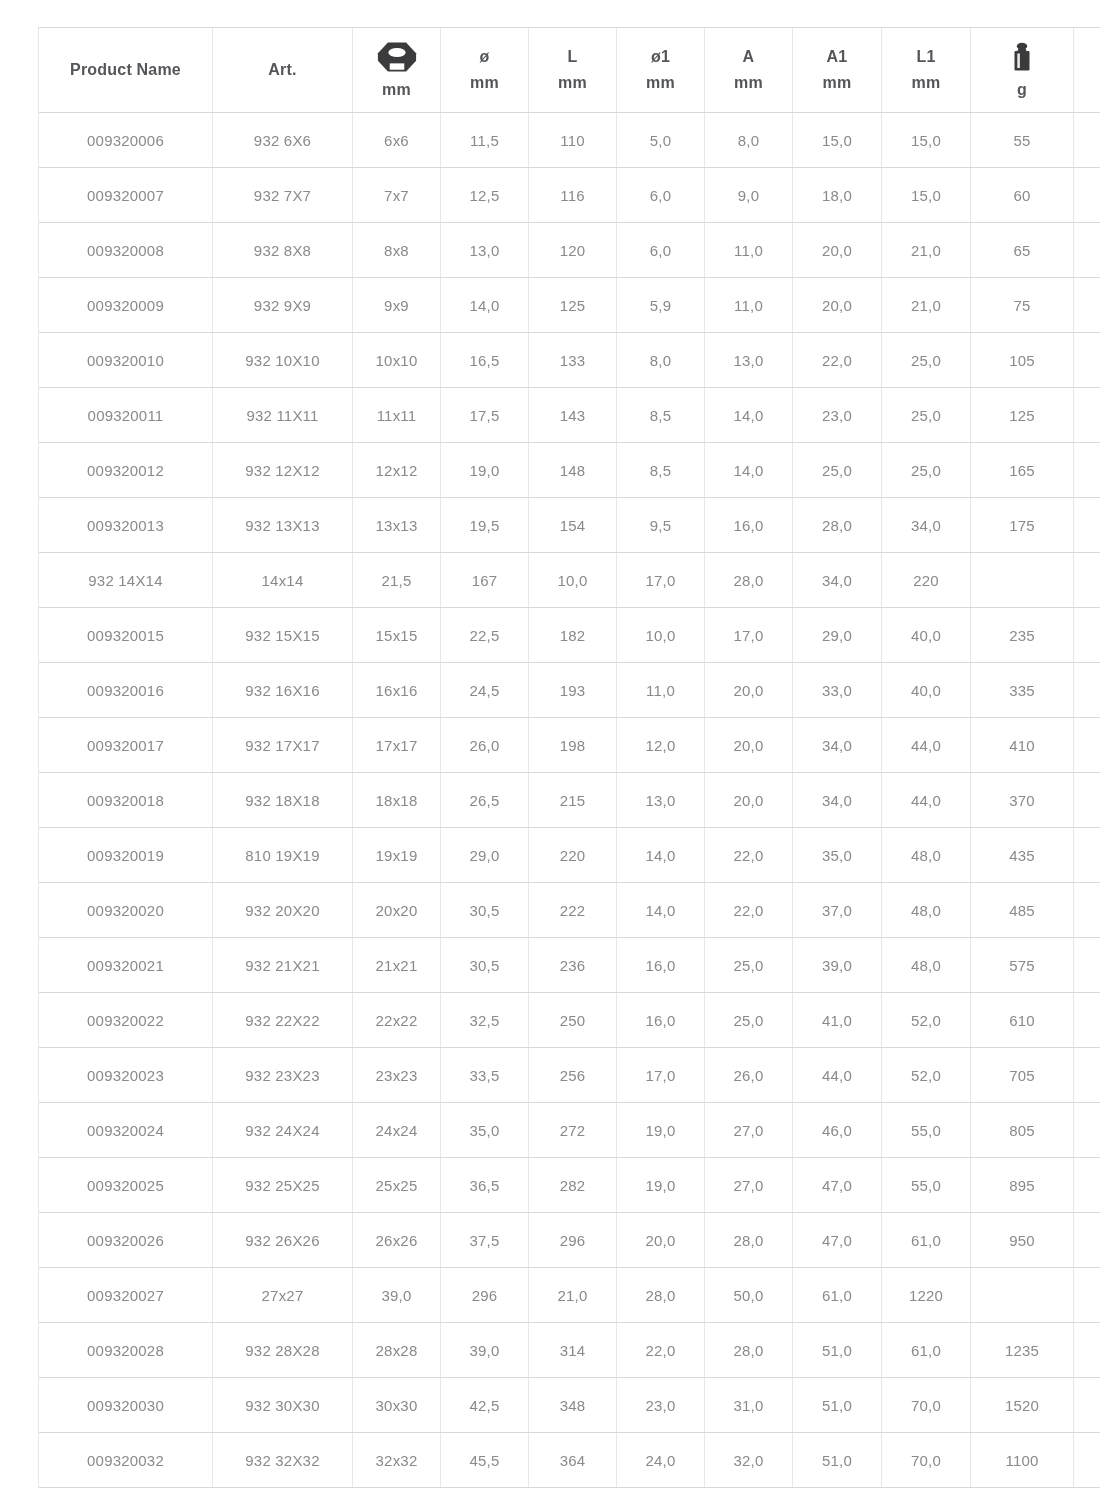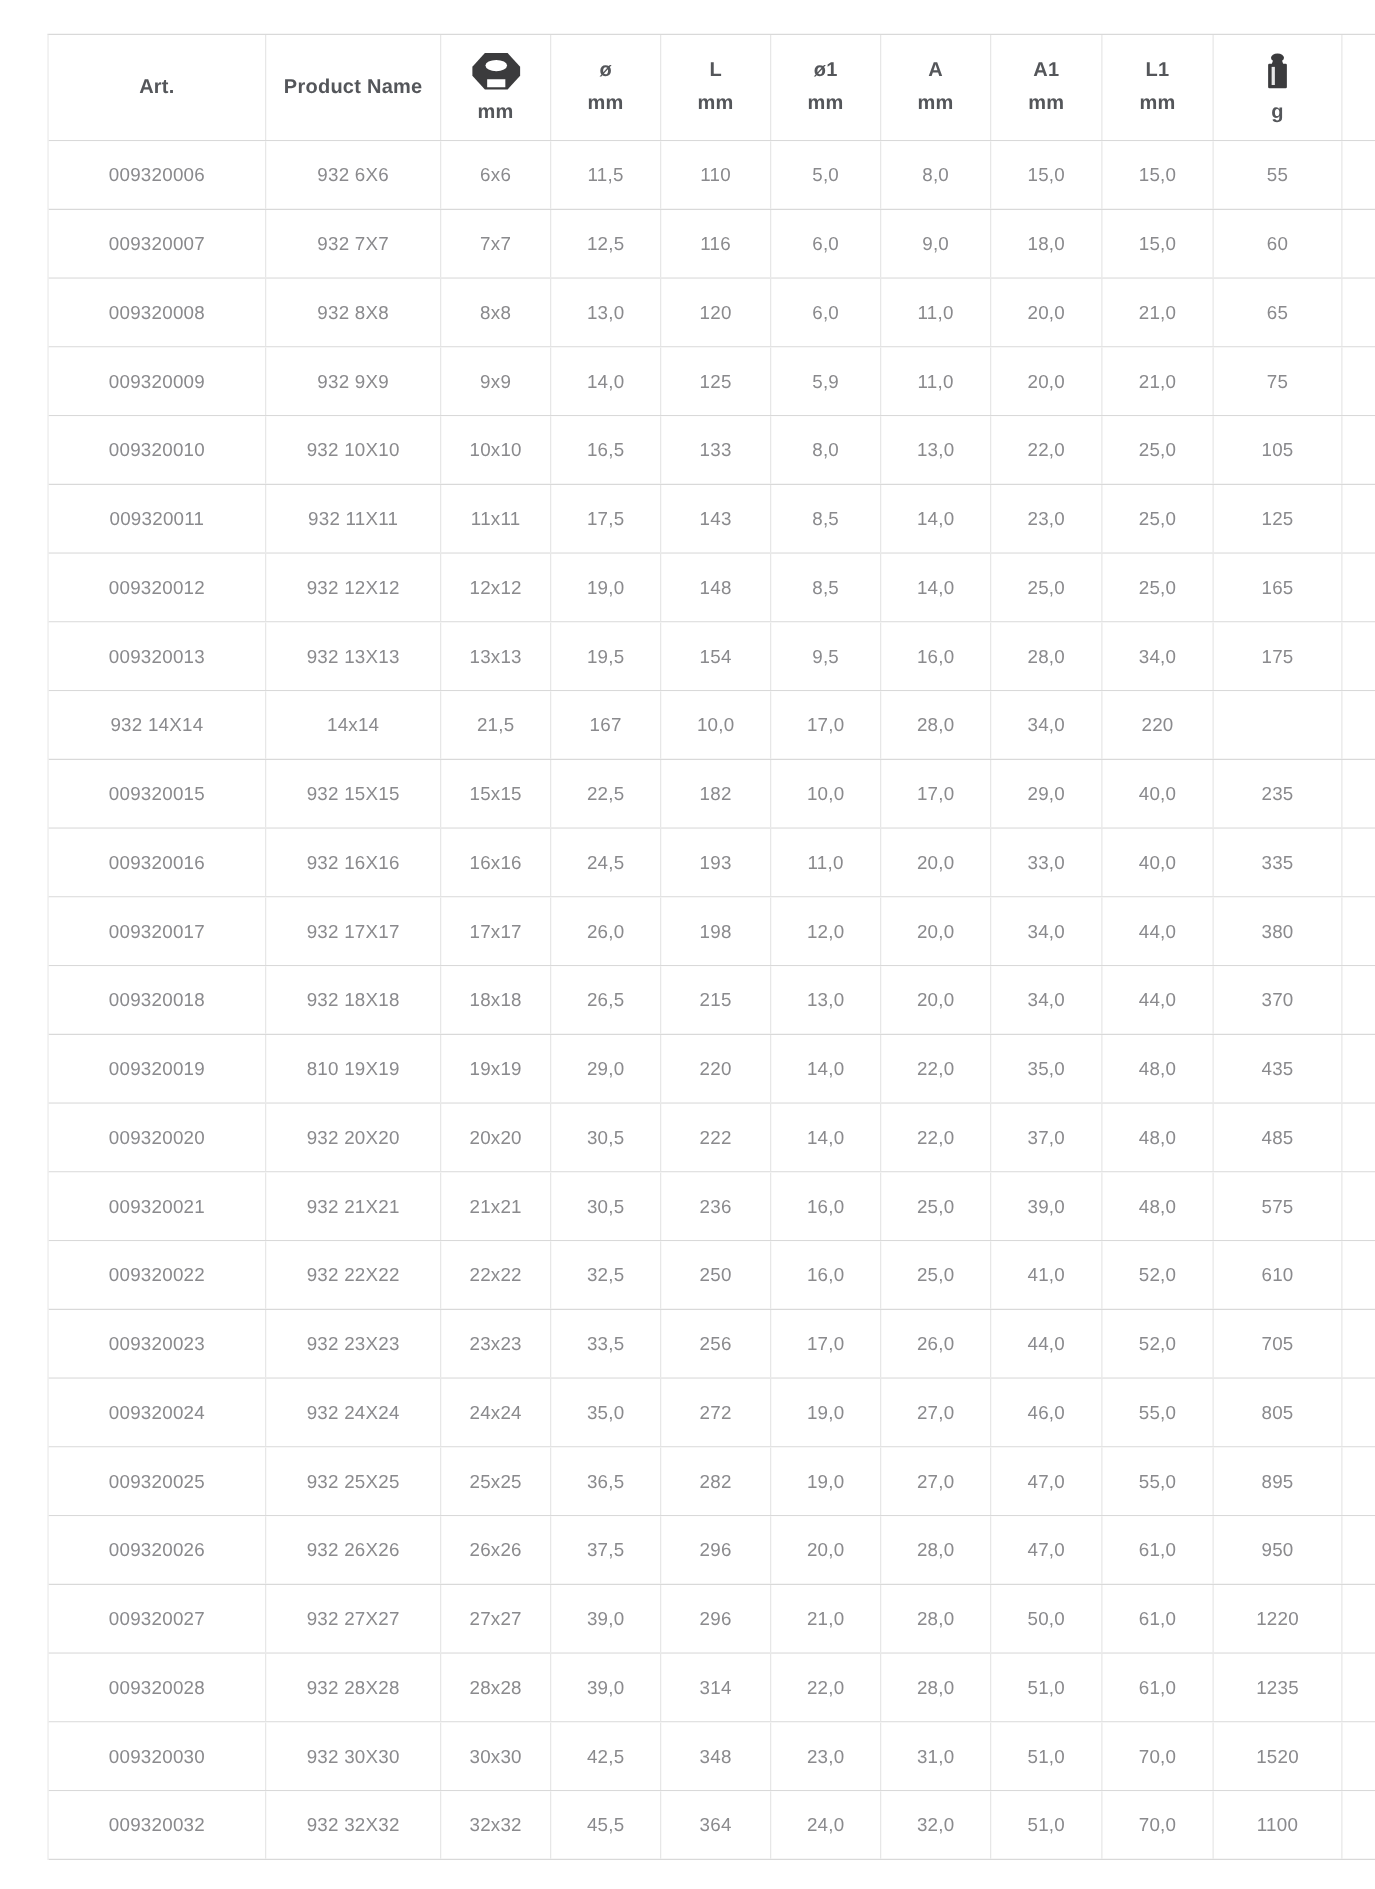--- a/index.html
+++ b/index.html
@@ -47,24 +47,24 @@
   }
   .hicon{display:flex;align-items:center;justify-content:center;height:34px;}
   .hicon svg{display:block;}
 </style>
 </head>
 <body>
 
 <div class="product-table">
     <div class="row header-row">
       <div class="cell header-cell">
+        <span>Product Name</span>
+      </div>
+      <div class="cell header-cell">
         <span>Art.</span>
-      </div>
-      <div class="cell header-cell">
-        <span>Product Name</span>
       </div>
       <div class="cell header-cell">
         <span class="hicon">
           <svg width="40" height="32" viewBox="0 0 44 34">
             <path d="M12 1 L32 1 L43 13 L43 21 L32 33 L12 33 L1 21 L1 13 Z" fill="var(--icon)"></path>
             <ellipse cx="22" cy="12" rx="9.5" ry="5" fill="#ffffff"></ellipse>
             <path d="M14 24 L30 24 L30 31 L14 31 Z" fill="#ffffff"></path>
           </svg>
         </span>
         <span>mm</span>
@@ -251,21 +251,21 @@
     <div class="row">
       <div class="cell">009320017</div>
       <div class="cell">932 17X17</div>
       <div class="cell">17x17</div>
       <div class="cell">26,0</div>
       <div class="cell">198</div>
       <div class="cell">12,0</div>
       <div class="cell">20,0</div>
       <div class="cell">34,0</div>
       <div class="cell">44,0</div>
-      <div class="cell">380</div>
+      <div class="cell">410</div>
       <div class="cell"></div>
     </div>
     <div class="row">
       <div class="cell">009320018</div>
       <div class="cell">932 18X18</div>
       <div class="cell">18x18</div>
       <div class="cell">26,5</div>
       <div class="cell">215</div>
       <div class="cell">13,0</div>
       <div class="cell">20,0</div>
@@ -373,21 +373,20 @@
       <div class="cell">296</div>
       <div class="cell">20,0</div>
       <div class="cell">28,0</div>
       <div class="cell">47,0</div>
       <div class="cell">61,0</div>
       <div class="cell">950</div>
       <div class="cell"></div>
     </div>
     <div class="row">
       <div class="cell">009320027</div>
-      <div class="cell">932 27X27</div>
       <div class="cell">27x27</div>
       <div class="cell">39,0</div>
       <div class="cell">296</div>
       <div class="cell">21,0</div>
       <div class="cell">28,0</div>
       <div class="cell">50,0</div>
       <div class="cell">61,0</div>
       <div class="cell">1220</div>
       <div class="cell"></div>
     </div>

